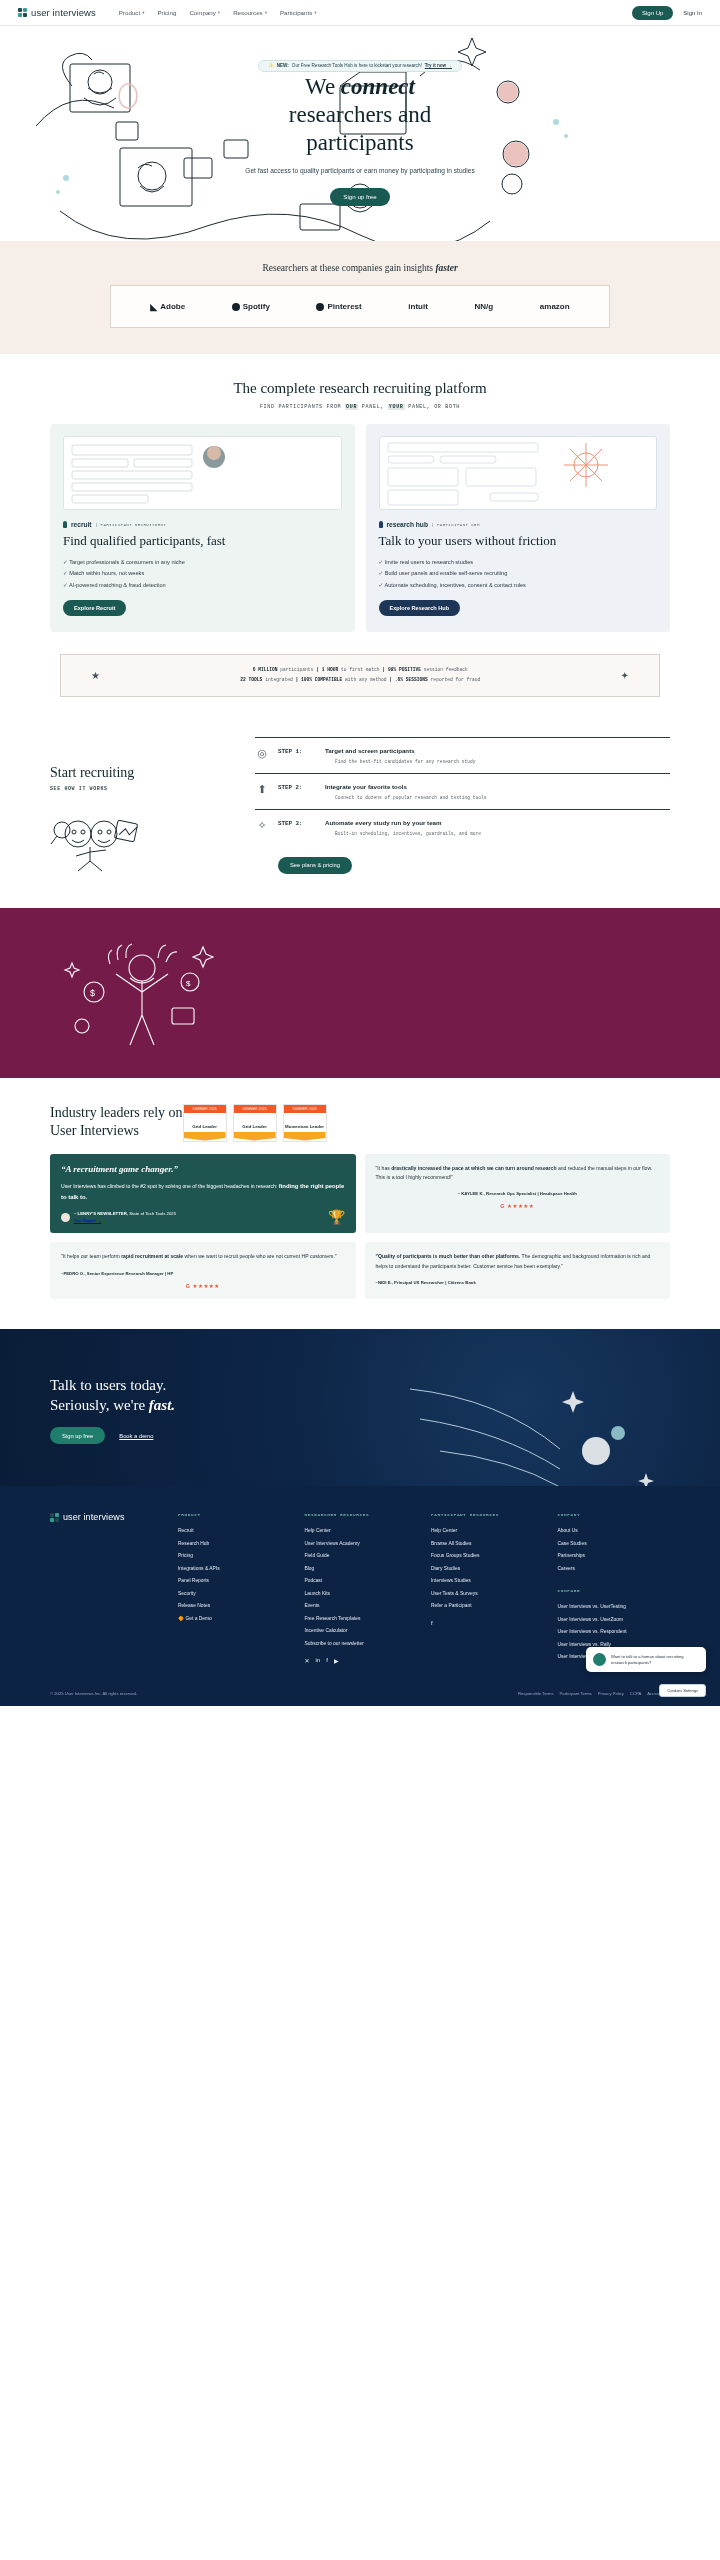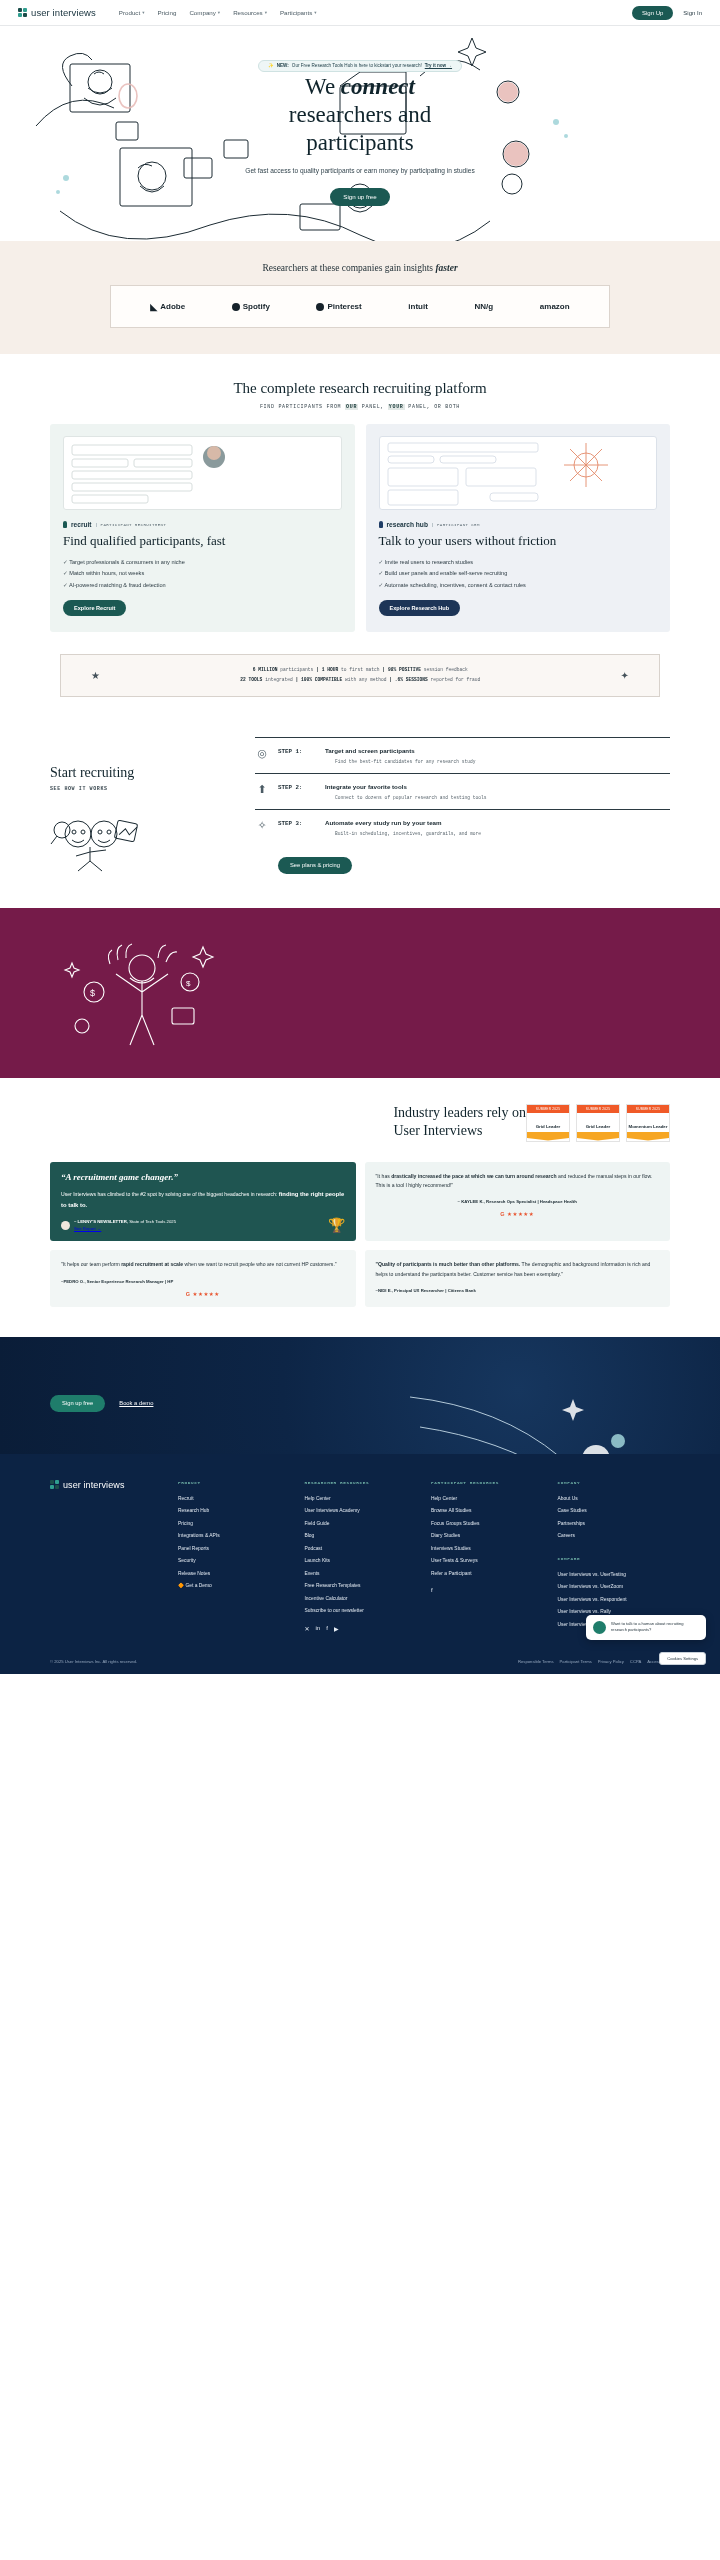--- a/index.html
+++ b/index.html
@@ -162,34 +162,34 @@
   }
   .maroon p { font-size: 6px; line-height: 1.6; margin-top: 9px; color: #f3e2ea; }
   .maroon p b { color: #fff; font-weight: 700; }
   .btn-outline {
     margin-top: 11px; background: transparent; border: 1px solid #f0d9e4; color: #fff;
     border-radius: 20px; font-size: 5.6px; padding: 5px 11px; cursor: pointer;
   }
 
   
   .testi { padding: 26px 50px 30px; background: #fff; position: relative; }
-  .testi-head { display: flex; align-items: flex-start; justify-content: flex-end; }
+  .testi-head { display: flex; align-items: flex-start; justify-content: flex-start; }
   .testi-head h2 {
     font-family: "Liberation Serif", serif; font-weight: 400; font-size: 14px;
     line-height: 1.28; color: #10242c;
   }
   .badges { display: flex; gap: 6px; }
   .badge {
     width: 44px; background: #fff; border: 1px solid #e3e3e3; text-align: center;
     padding-top: 0; font-size: 4px; overflow: hidden;
   }
   .badge .cap { background: #f05a28; color: #fff; font-size: 3.2px; padding: 2px 0; letter-spacing: .2px; }
   .badge .ttl { font-size: 4.4px; font-weight: 700; color: #16252d; padding: 11px 0 3px; }
   .badge .rib { height: 9px; background: linear-gradient(#f6a623,#f6a623); clip-path: polygon(0 0,100% 0,100% 70%,50% 100%,0 70%); }
-  .t-grid { display: grid; grid-template-columns: 1fr 1fr; gap: 9px; margin-top: 20px; }
+  .t-grid { display: grid; grid-template-columns: 1fr 1fr; gap: 9px; margin-top: 12px; }
   .tcard { border-radius: 3px; padding: 10px 11px; position: relative; }
   .tc-dark { background: #1f5551; color: #fff; }
   .tc-light { background: #eef4f3; color: #1c2b33; }
   .tc-lighter { background: #f2f6f5; color: #1c2b33; }
   .tc-dark .q {
     font-family: "Liberation Serif", serif; font-style: italic; font-weight: 700;
     font-size: 9px; margin-bottom: 7px;
   }
   .tcard p { font-size: 5.1px; line-height: 1.85; }
   .tcard p b { font-weight: 700; }
@@ -604,20 +604,24 @@
   <div class="cta">
     <svg class="art" width="300" height="180" style="position:absolute;right:20px;top:30px;opacity:.85">
       <g stroke="#cfe4ef" fill="none" stroke-width="1">
         <path d="M10 30 q90 10 150 60 M20 60 q80 12 140 50 M40 92 q70 8 120 36"></path>
         <circle cx="196" cy="92" r="14" fill="#ffffff" stroke="none"></circle>
         <circle cx="218" cy="74" r="7" fill="#9fd3d8" stroke="none"></circle>
         <path d="M170 40 l3 -8 l3 8 l8 3 l-8 3 l-3 8 l-3 -8 l-8 -3z" fill="#fff" stroke="none"></path>
         <path d="M244 120 l2 -6 l2 6 l6 2 l-6 2 l-2 6 l-2 -6 l-6 -2z" fill="#fff" stroke="none"></path>
       </g>
     </svg>
+    <h2>
+      <span>Talk to users today.</span><br>
+      <span>Seriously, we're </span><span class="it">fast.</span>
+    </h2>
     <div class="cta-actions">
       <button class="btn-cta">Sign up free</button>
       <span class="cta-link">Book a demo</span>
     </div>
   </div>
 
   <div class="footer">
     <div class="footer-top">
       <div class="f-logo">
         <div class="logo">

